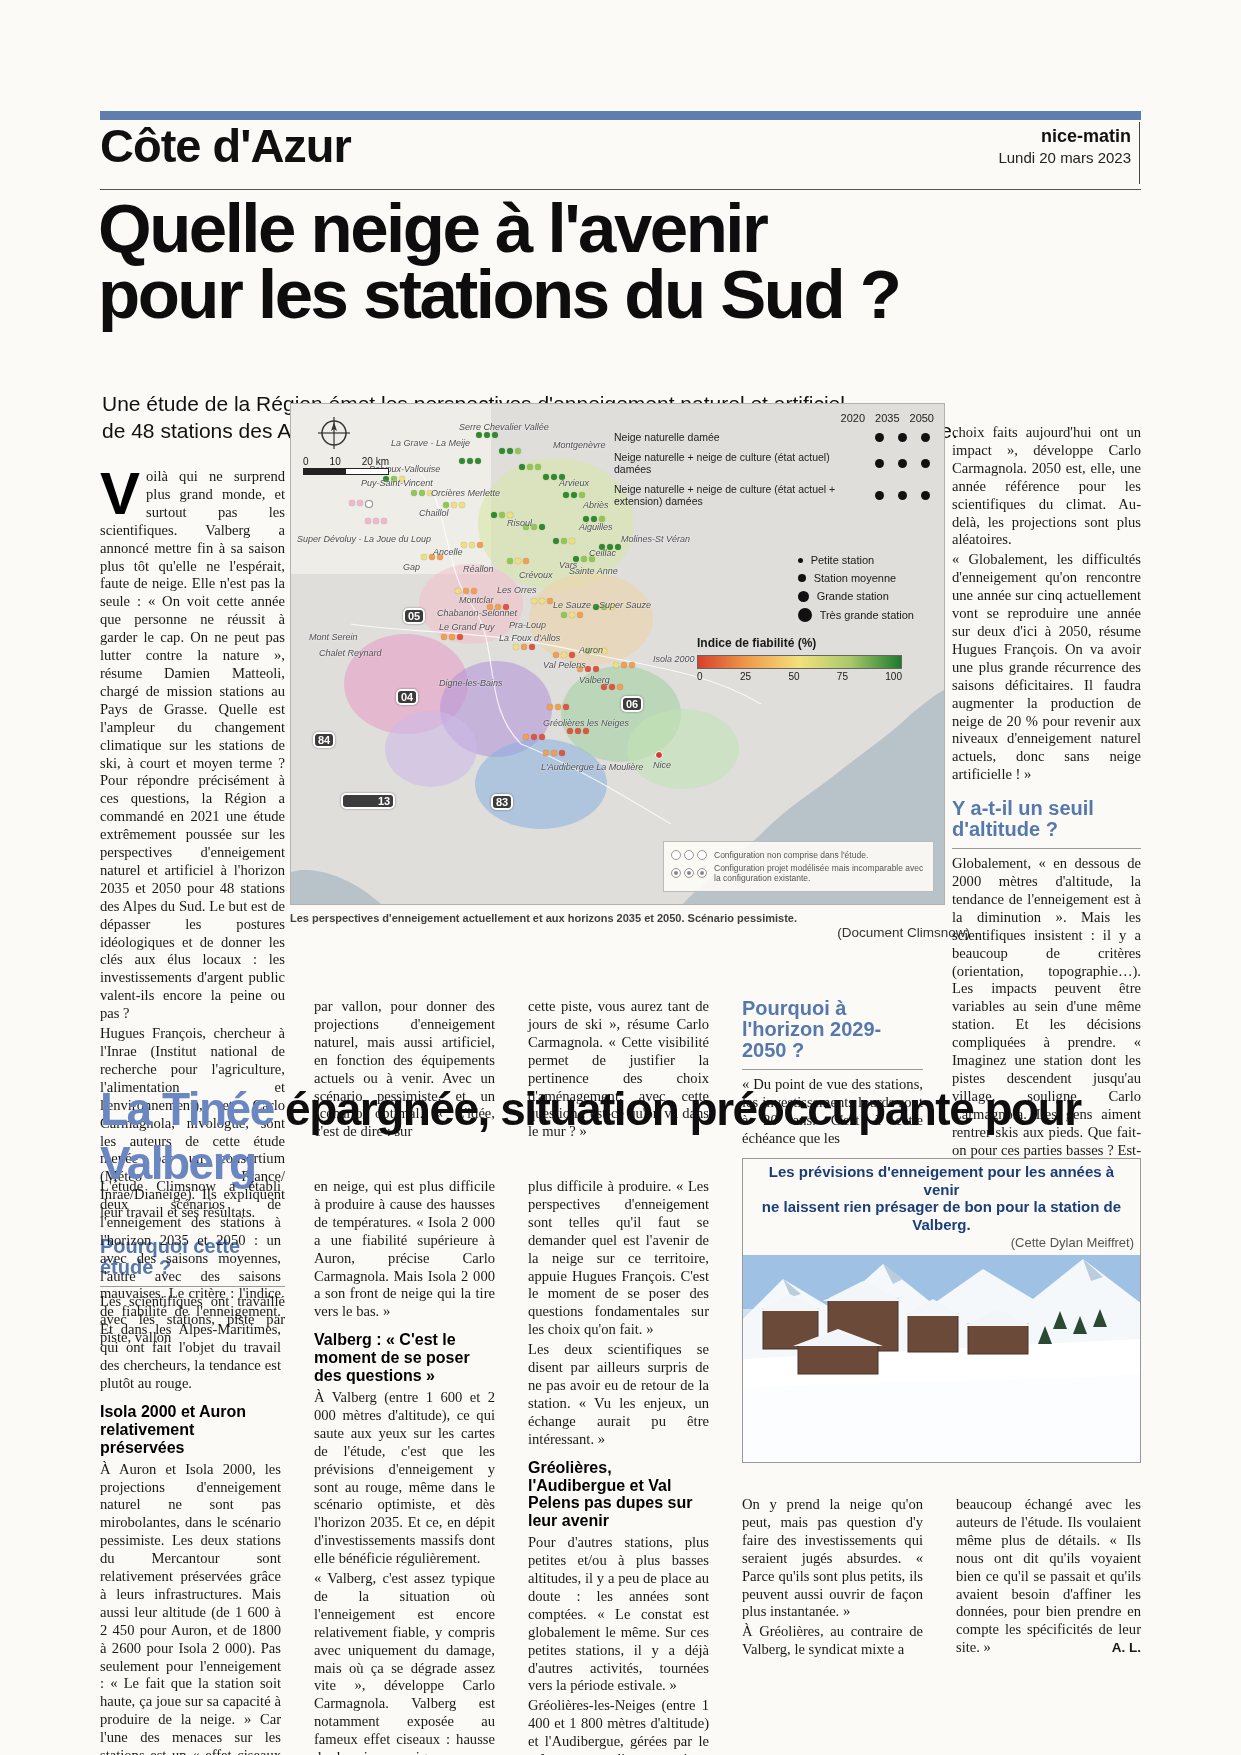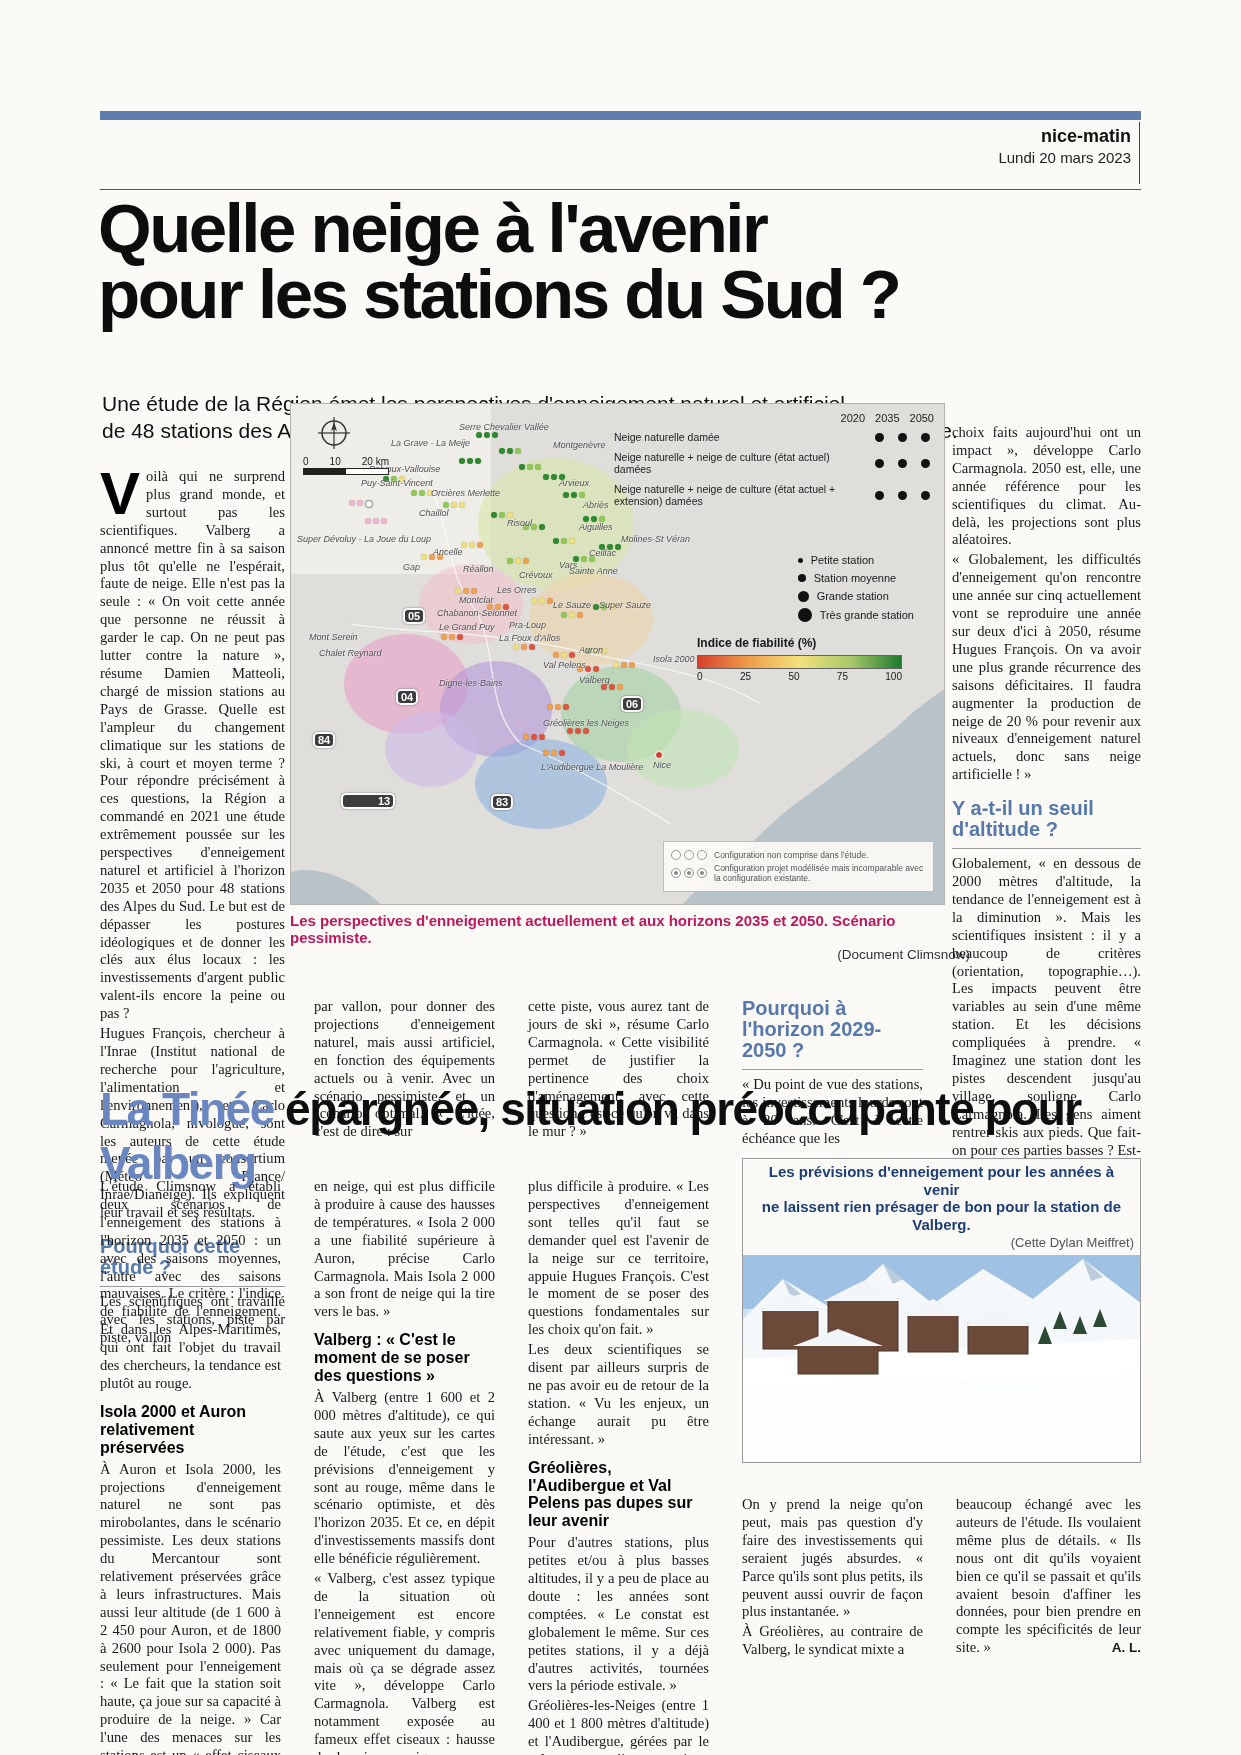--- a/index.html
+++ b/index.html
@@ -64,21 +64,21 @@
   .crow{display:flex;align-items:center;margin:3px 0;}
   .cico{display:flex;gap:3px;margin-right:7px;}
   .cico i{width:8px;height:8px;border-radius:50%;border:1px solid #999;background:#fff;}
   .cico.ring i{box-shadow:inset 0 0 0 2px #fff, inset 0 0 0 4px #888;}
   .compass{position:absolute;left:26px;top:12px;}
   .mscale{position:absolute;left:12px;top:52px;width:86px;font-family:"Liberation Sans",sans-serif;font-size:10px;}
   .mscale .nums{display:flex;justify-content:space-between;}
   .sbar{display:flex;height:5px;border:1px solid #222;margin-top:1px;}
   .sbar i{flex:1;} .sbar i:nth-child(1){background:#222;} .sbar i:nth-child(2){background:#fff;}
   .capwrap{position:absolute;left:290px;top:912px;width:680px;font-family:"Liberation Sans",sans-serif;}
-  .mapcap{font-size:15px;font-weight:700;color:#be185d;}
+  .mapcap{font-size:11px;font-weight:700;color:#404040;}
   .mapcredit{text-align:right;font-size:13.5px;color:#333;margin-top:1px;}
 
   
   .midcol{position:absolute;top:978px;width:181px;}
   .m2{left:314px;} .m3{left:528px;} .m4{left:742px;}
   .m4 .bluehead{margin-top:0;}
 
   
   .headline2{position:absolute;left:100px;top:1082px;width:1045px;font-family:"Liberation Sans",sans-serif;
              font-size:46px;letter-spacing:-1.5px;color:#0e0e0e;font-weight:600;}
@@ -97,20 +97,21 @@
             box-sizing:border-box;text-align:center;font-family:"Liberation Sans",sans-serif;}
   .photocap .pc{font-size:15px;font-weight:700;color:#1c3e77;line-height:1.18;}
   .photocap .pcred{font-size:13px;color:#555;text-align:right;margin-top:1px;}
 </style>
 </head>
 <body>
 
 <div class="page">
 
   <div class="topbar"></div>
+  <div class="section-title">Côte d'Azur</div>
   <div class="brand-block">
     <div class="brand-name">nice-matin</div>
     <div class="brand-date">Lundi 20 mars 2023</div>
   </div>
   <div class="brand-rule"></div>
   <div class="mast-rule"></div>
 
   <div class="headline">
     <div>Quelle neige à l'avenir</div>
     <div>pour les stations du Sud ?</div>

